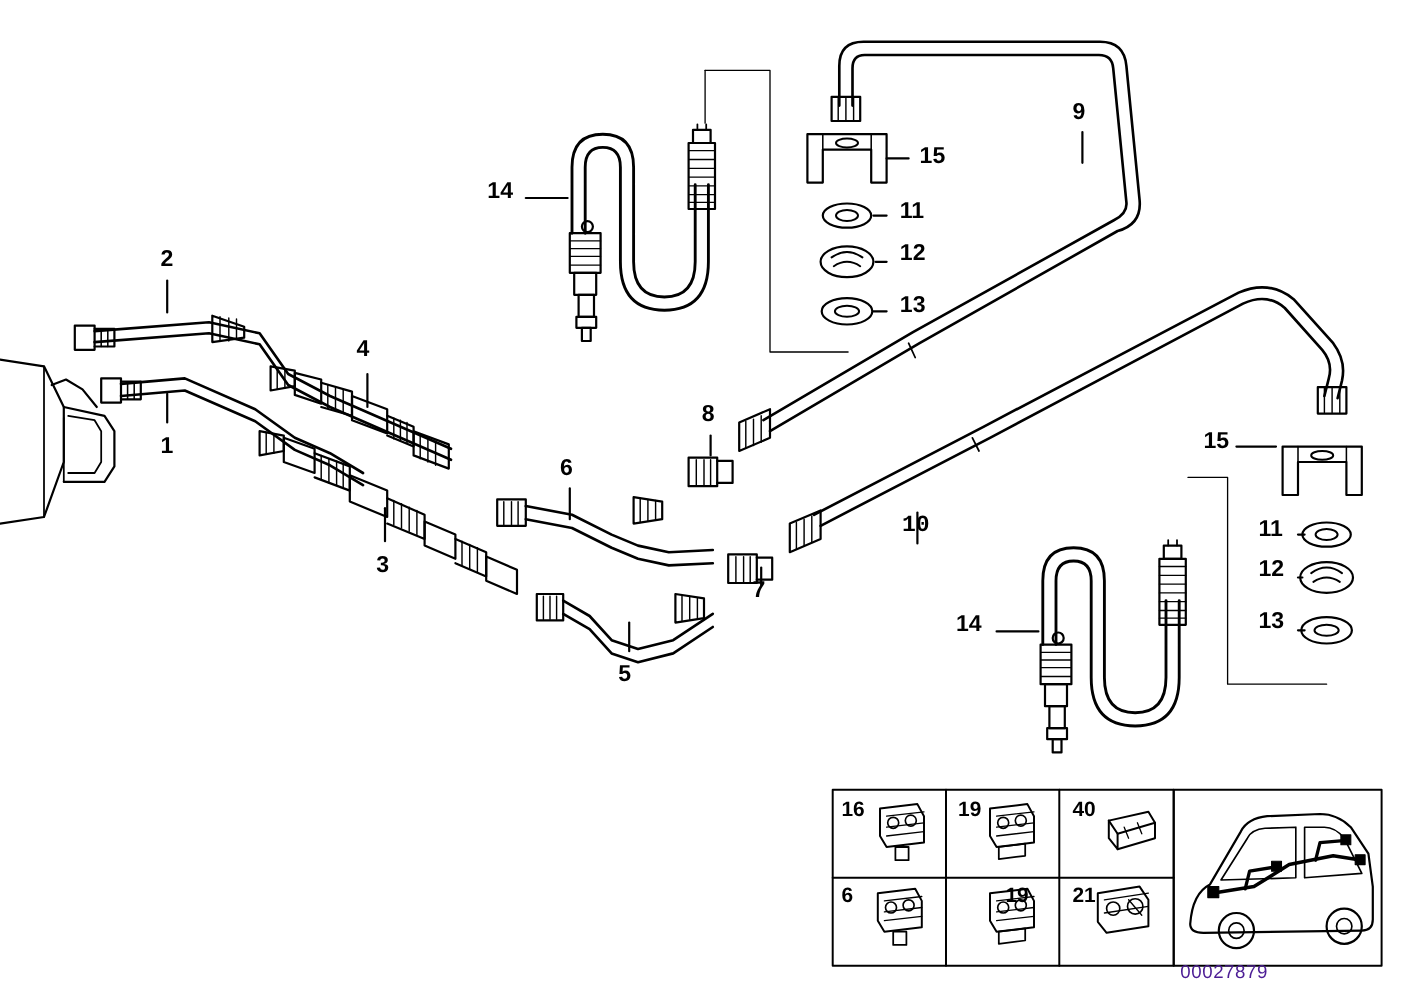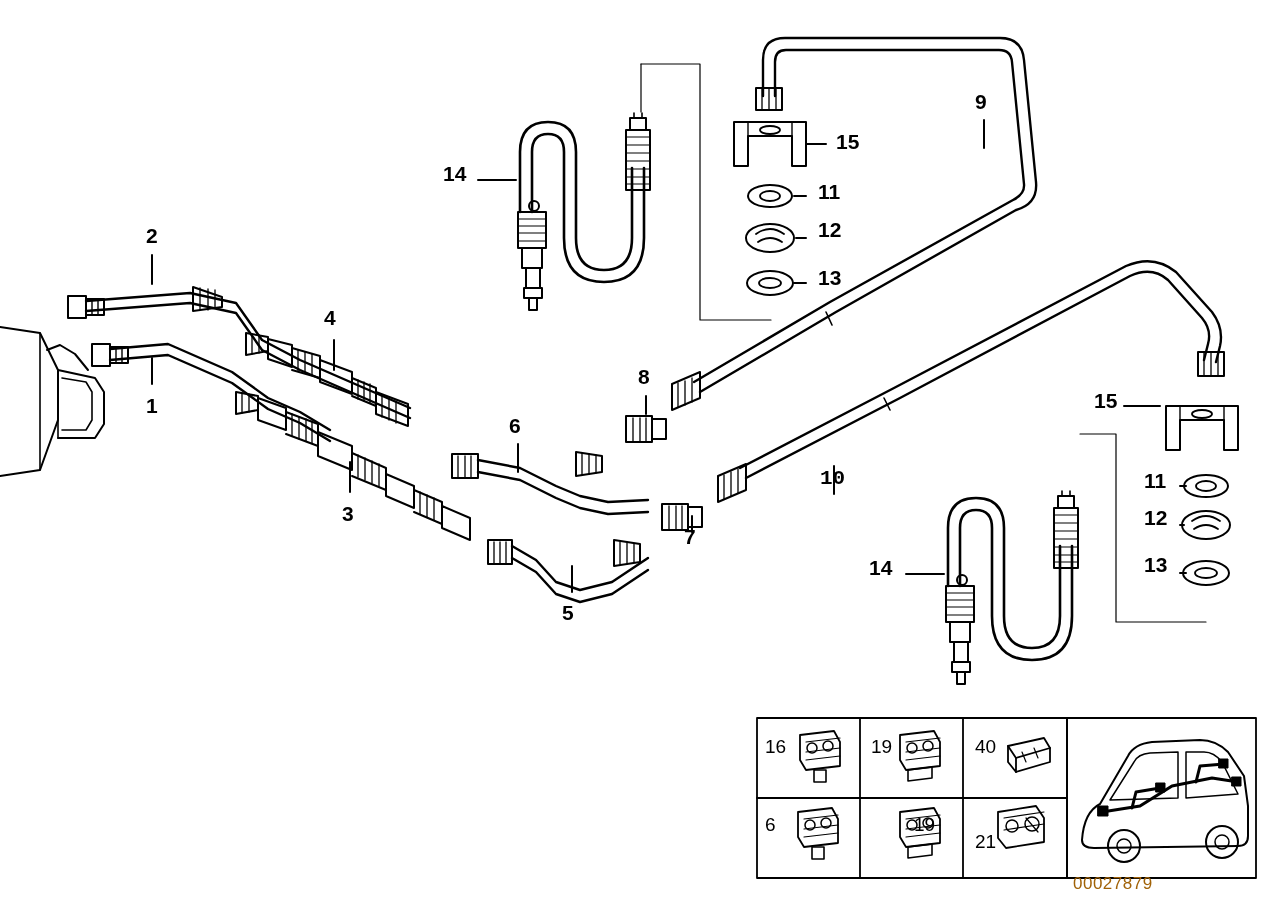--- a/index.html
+++ b/index.html
@@ -34,31 +34,30 @@
     font-size: 21px;
     font-weight: bold;
     color: #000000;
     line-height: 1;
     white-space: nowrap;
   }
   .partnum {
     position: absolute;
     font-family: "Liberation Sans", sans-serif;
     font-size: 19px;
-    font-weight: normal;
+    font-weight: bold;
     color: #000000;
     line-height: 1;
     white-space: nowrap;
-    margin-top: 10px;
   }
   .diagram-id {
     position: absolute;
     font-family: "Liberation Sans", sans-serif;
     font-size: 17px;
-    color: #a16207;
+    color: #4c1d95;
     letter-spacing: 0.5px;
     white-space: nowrap;
   }
 </style>
 </head>
 <body>
 
 <div id="diagram-root">
 
   <svg class="diagram-svg" viewBox="0 0 1288 910">
@@ -374,17 +373,17 @@
   <div class="callout" style="left:1144px; top:507px;">12</div>
   <div class="callout" style="left:1144px; top:554px;">13</div>
   <div class="callout" style="left:869px; top:557px;">14</div>
   <div class="callout" style="left:1094px; top:390px;">15</div>
 
   <div class="partnum" style="left:765px; top:727px;">16</div>
   <div class="partnum" style="left:871px; top:727px;">19</div>
   <div class="partnum" style="left:975px; top:727px;">40</div>
   <div class="partnum" style="left:765px; top:805px;">6</div>
   <div class="partnum" style="left:914px; top:805px;">19</div>
-  <div class="partnum" style="left:975px; top:822px;">21</div>
+  <div class="partnum" style="left:975px; top:805px;">21</div>
 
   <div class="diagram-id" style="left:1073px; top:874px;">00027879</div>
 
 </div>
 
 </body></html>

